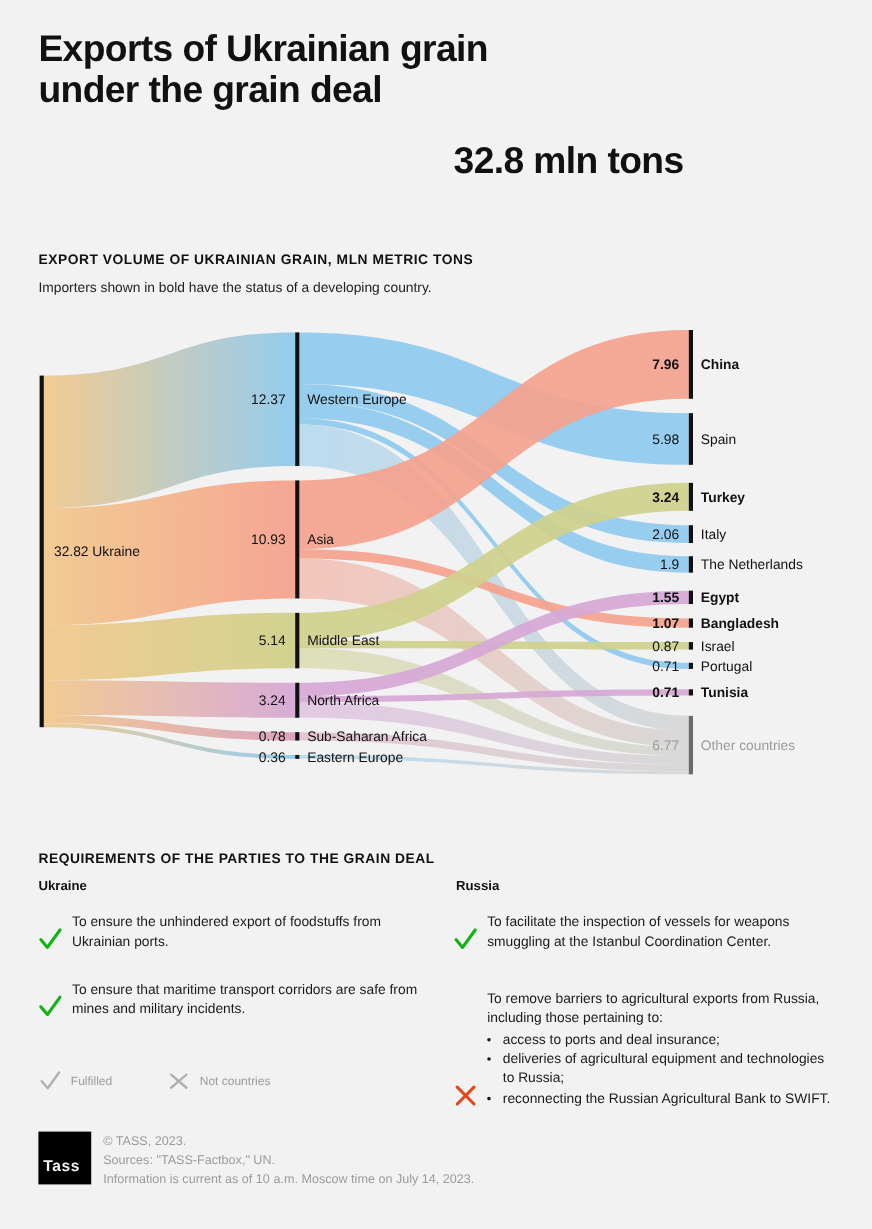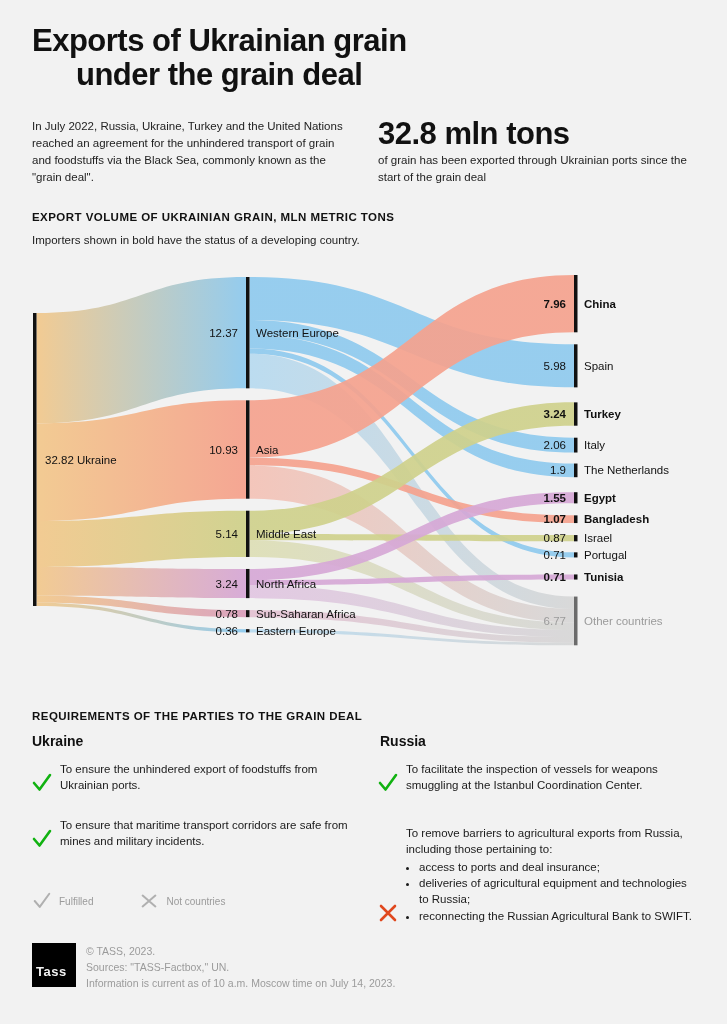--- a/index.html
+++ b/index.html
@@ -12,21 +12,21 @@
     position:relative;
   }
   .page{position:relative;width:727px;height:1024px;}
 
   
   .title{
     position:absolute;left:32px;top:24px;width:520px;
     font-size:31px;line-height:1.1;font-weight:bold;letter-spacing:-0.5px;
     color:#111;
   }
-  .title .l2{display:block;margin-left:44px;}
+  .title .l2{display:block;}
   .intro{
     position:absolute;left:32px;top:118px;width:320px;
     font-size:11.5px;line-height:1.47;color:#222;
   }
   .bignum{
     position:absolute;left:378px;top:116px;
     font-size:31px;font-weight:bold;letter-spacing:-0.5px;color:#111;
   }
   .bignum-sub{
     position:absolute;left:378px;top:152px;width:330px;
@@ -56,21 +56,21 @@
   .nval{
     font-family:"Liberation Sans", sans-serif;
     font-size:11.5px;fill:#111;text-anchor:end;
   }
   .nval.b{font-weight:bold;}
   .nval.muted{fill:#9b9b9b;}
 
   
   .req-head{top:710px;}
   .party{
-    position:absolute;font-size:14px;font-weight:bold;color:#111;
+    position:absolute;font-size:11px;font-weight:bold;color:#111;
   }
   .party-ua{left:32px;top:733px;}
   .party-ru{left:380px;top:733px;}
 
   .req{position:absolute;display:flex;gap:8px;align-items:flex-end;}
   .req .mark{flex:0 0 20px;width:20px;height:22px;margin-top:-3px;}
   .req .txt{font-size:11.5px;line-height:1.42;color:#1a1a1a;}
   .req ul{margin:1px 0 0 0;padding-left:13px;}
   .req li{font-size:11.5px;line-height:1.42;}
 
@@ -101,24 +101,22 @@
 </head>
 <body>
 
 <div class="page">
 
   <div class="title">
     <span>Exports of Ukrainian grain</span>
     <span class="l2">under the grain deal</span>
   </div>
 
-  <div class="intro">In July 2022, Russia, Ukraine, Turkey and the United Nations reached an agreement for the unhindered transport of grain and foodstuffs via the Black Sea, commonly known as the "grain deal".</div>
 
   <div class="bignum">32.8 mln tons</div>
-  <div class="bignum-sub">of grain has been exported through Ukrainian ports since the start of the grain deal</div>
 
   <div class="sect-head chart-head">EXPORT VOLUME OF UKRAINIAN GRAIN, MLN METRIC TONS</div>
   <div class="chart-sub">Importers shown in bold have the status of a developing country.</div>
 
   <svg class="sankey" id="sankey-svg" width="727" height="1024" aria-label="sankey">
     <g id="sankey-links">
         <path d="M36.5,313 C141.25,313 141.25,277 246,277 L246,388.33 C141.25,388.33 141.25,423.4329677026203 36.5,423.4329677026203 Z" fill="url(#gsr0)" opacity="0.95"></path>
         <path d="M36.5,423.4329677026203 C141.25,423.4329677026203 141.25,400.33 246,400.33 L246,498.7 C141.25,498.7 141.25,521.0103595368678 36.5,521.0103595368678 Z" fill="url(#gsr1)" opacity="0.95"></path>
         <path d="M36.5,521.0103595368678 C141.25,521.0103595368678 141.25,510.7 246,510.7 L246,556.96 C141.25,556.96 141.25,566.8976234003657 36.5,566.8976234003657 Z" fill="url(#gsr2)" opacity="0.95"></path>
         <path d="M36.5,566.8976234003657 C141.25,566.8976234003657 141.25,568.96 246,568.96 L246,598.12 C141.25,598.12 141.25,595.8226691042048 36.5,595.8226691042048 Z" fill="url(#gsr3)" opacity="0.95"></path>

